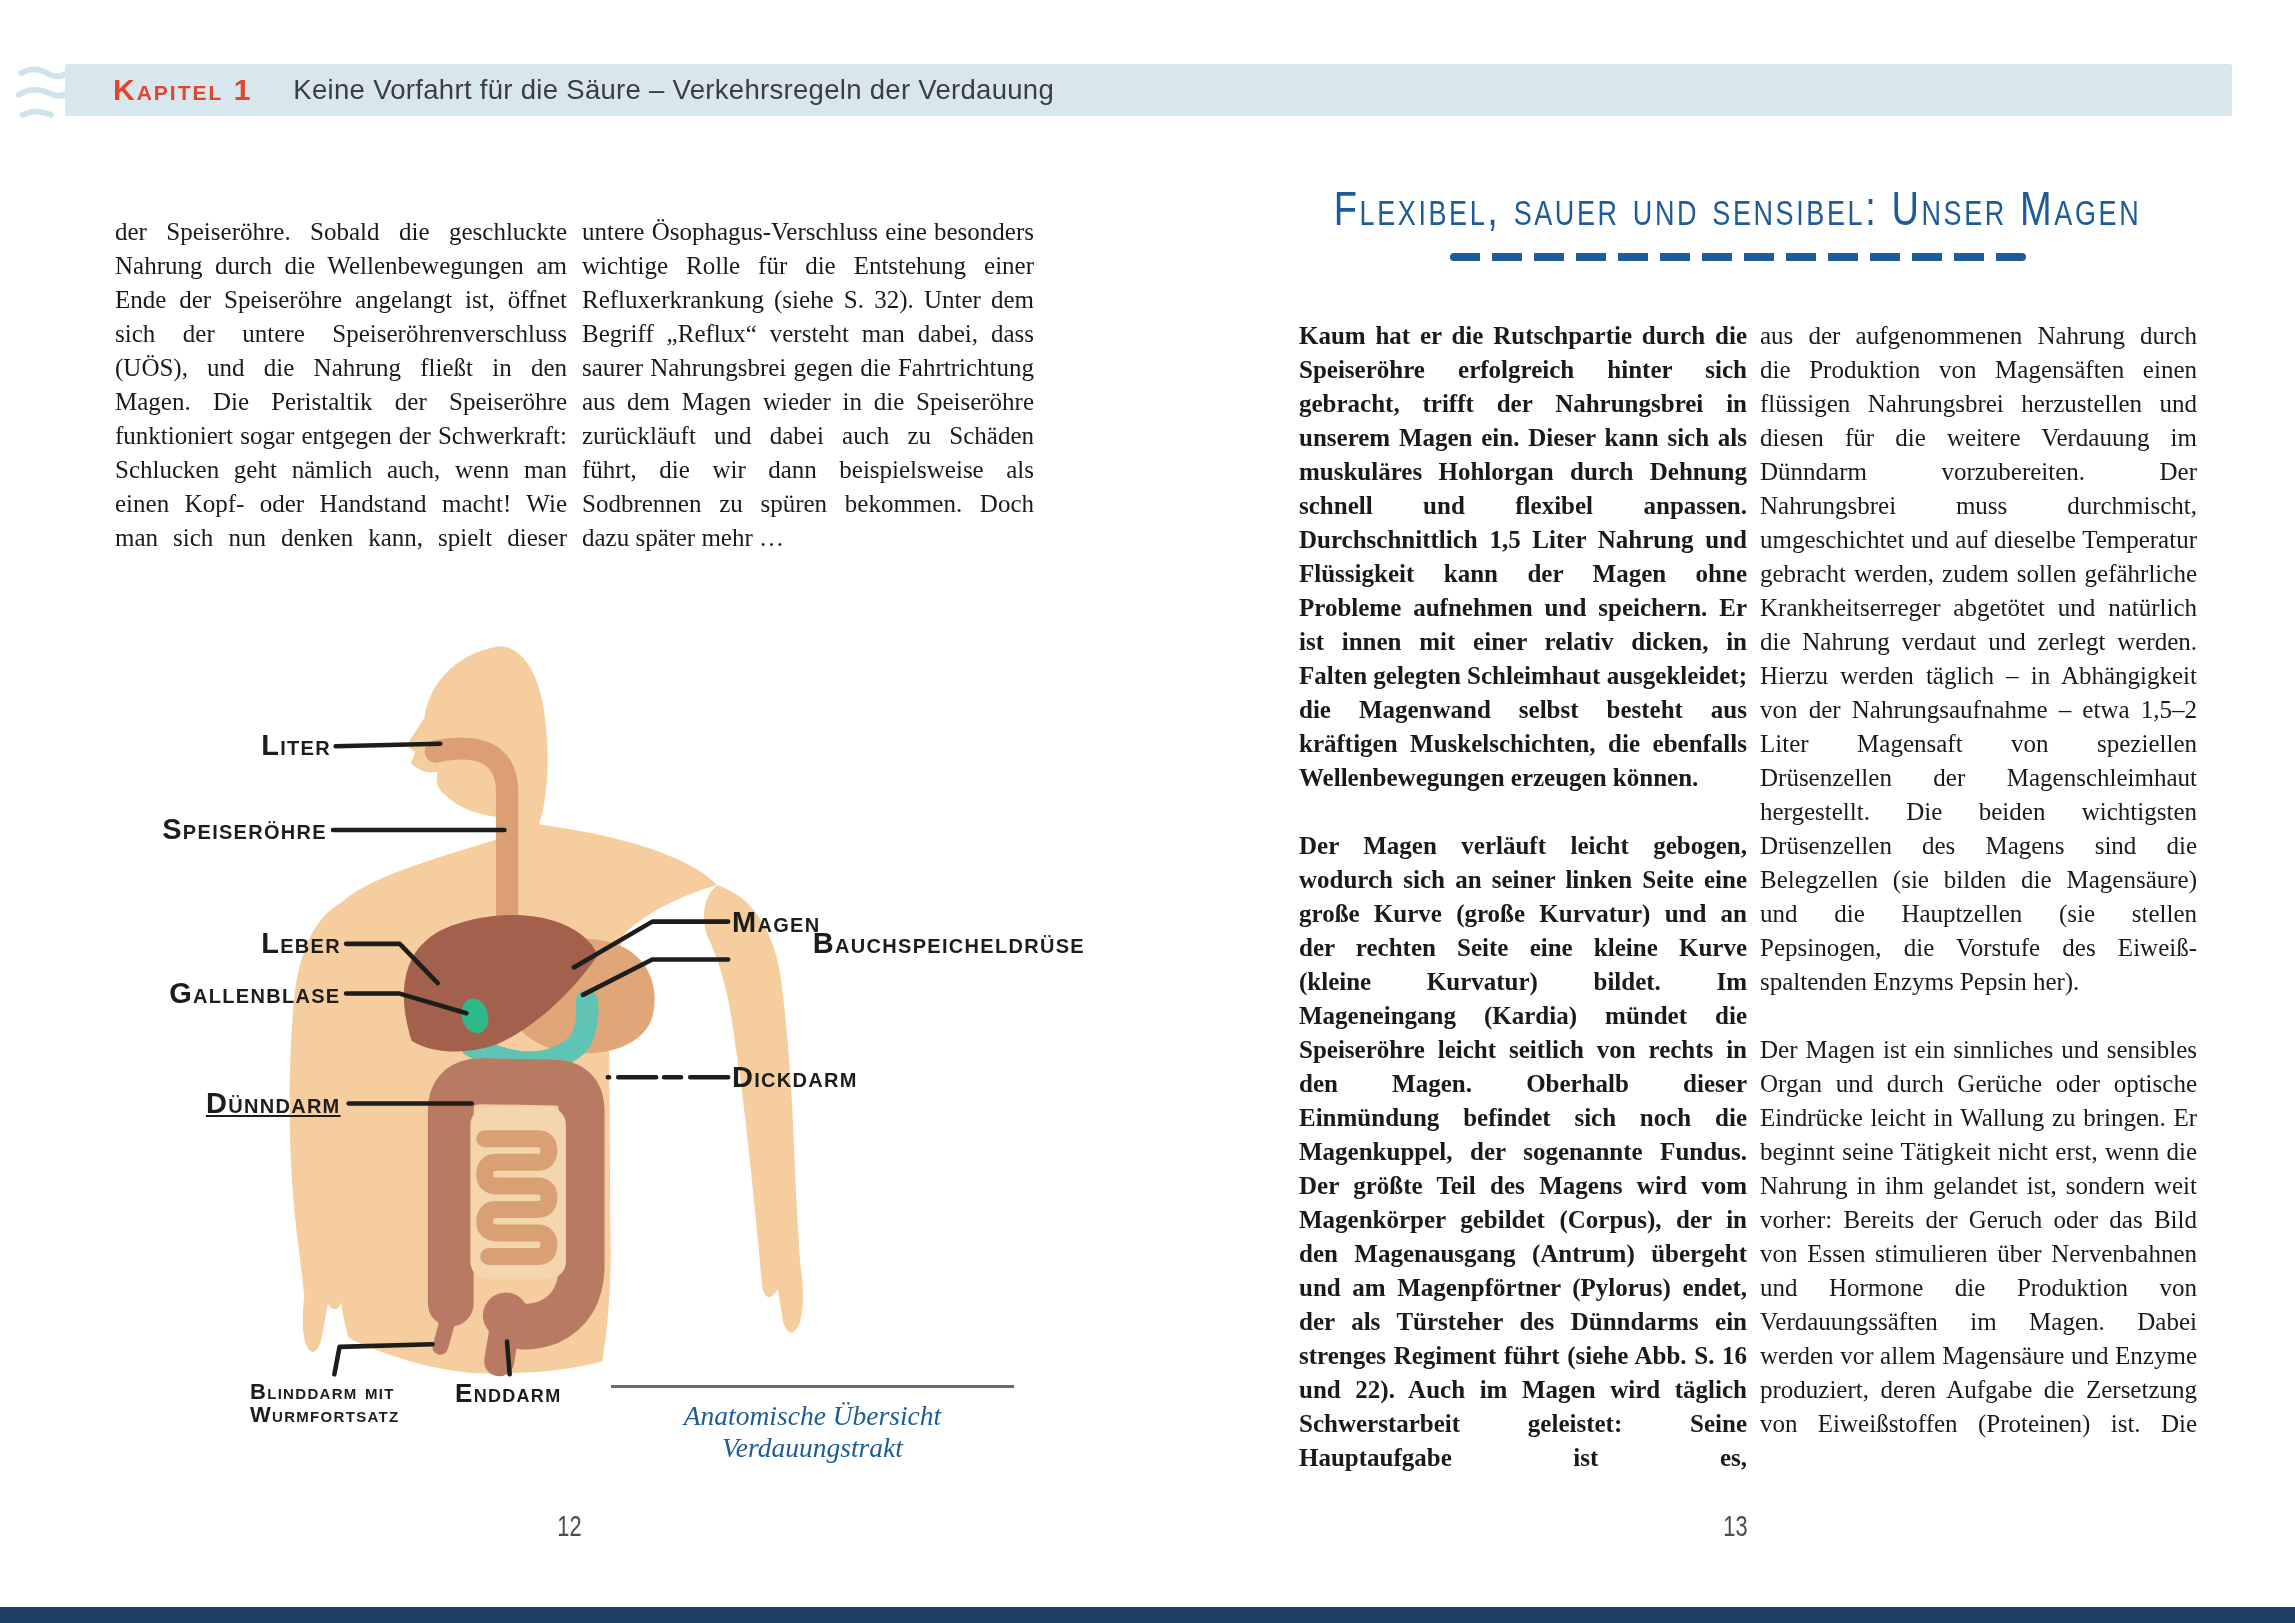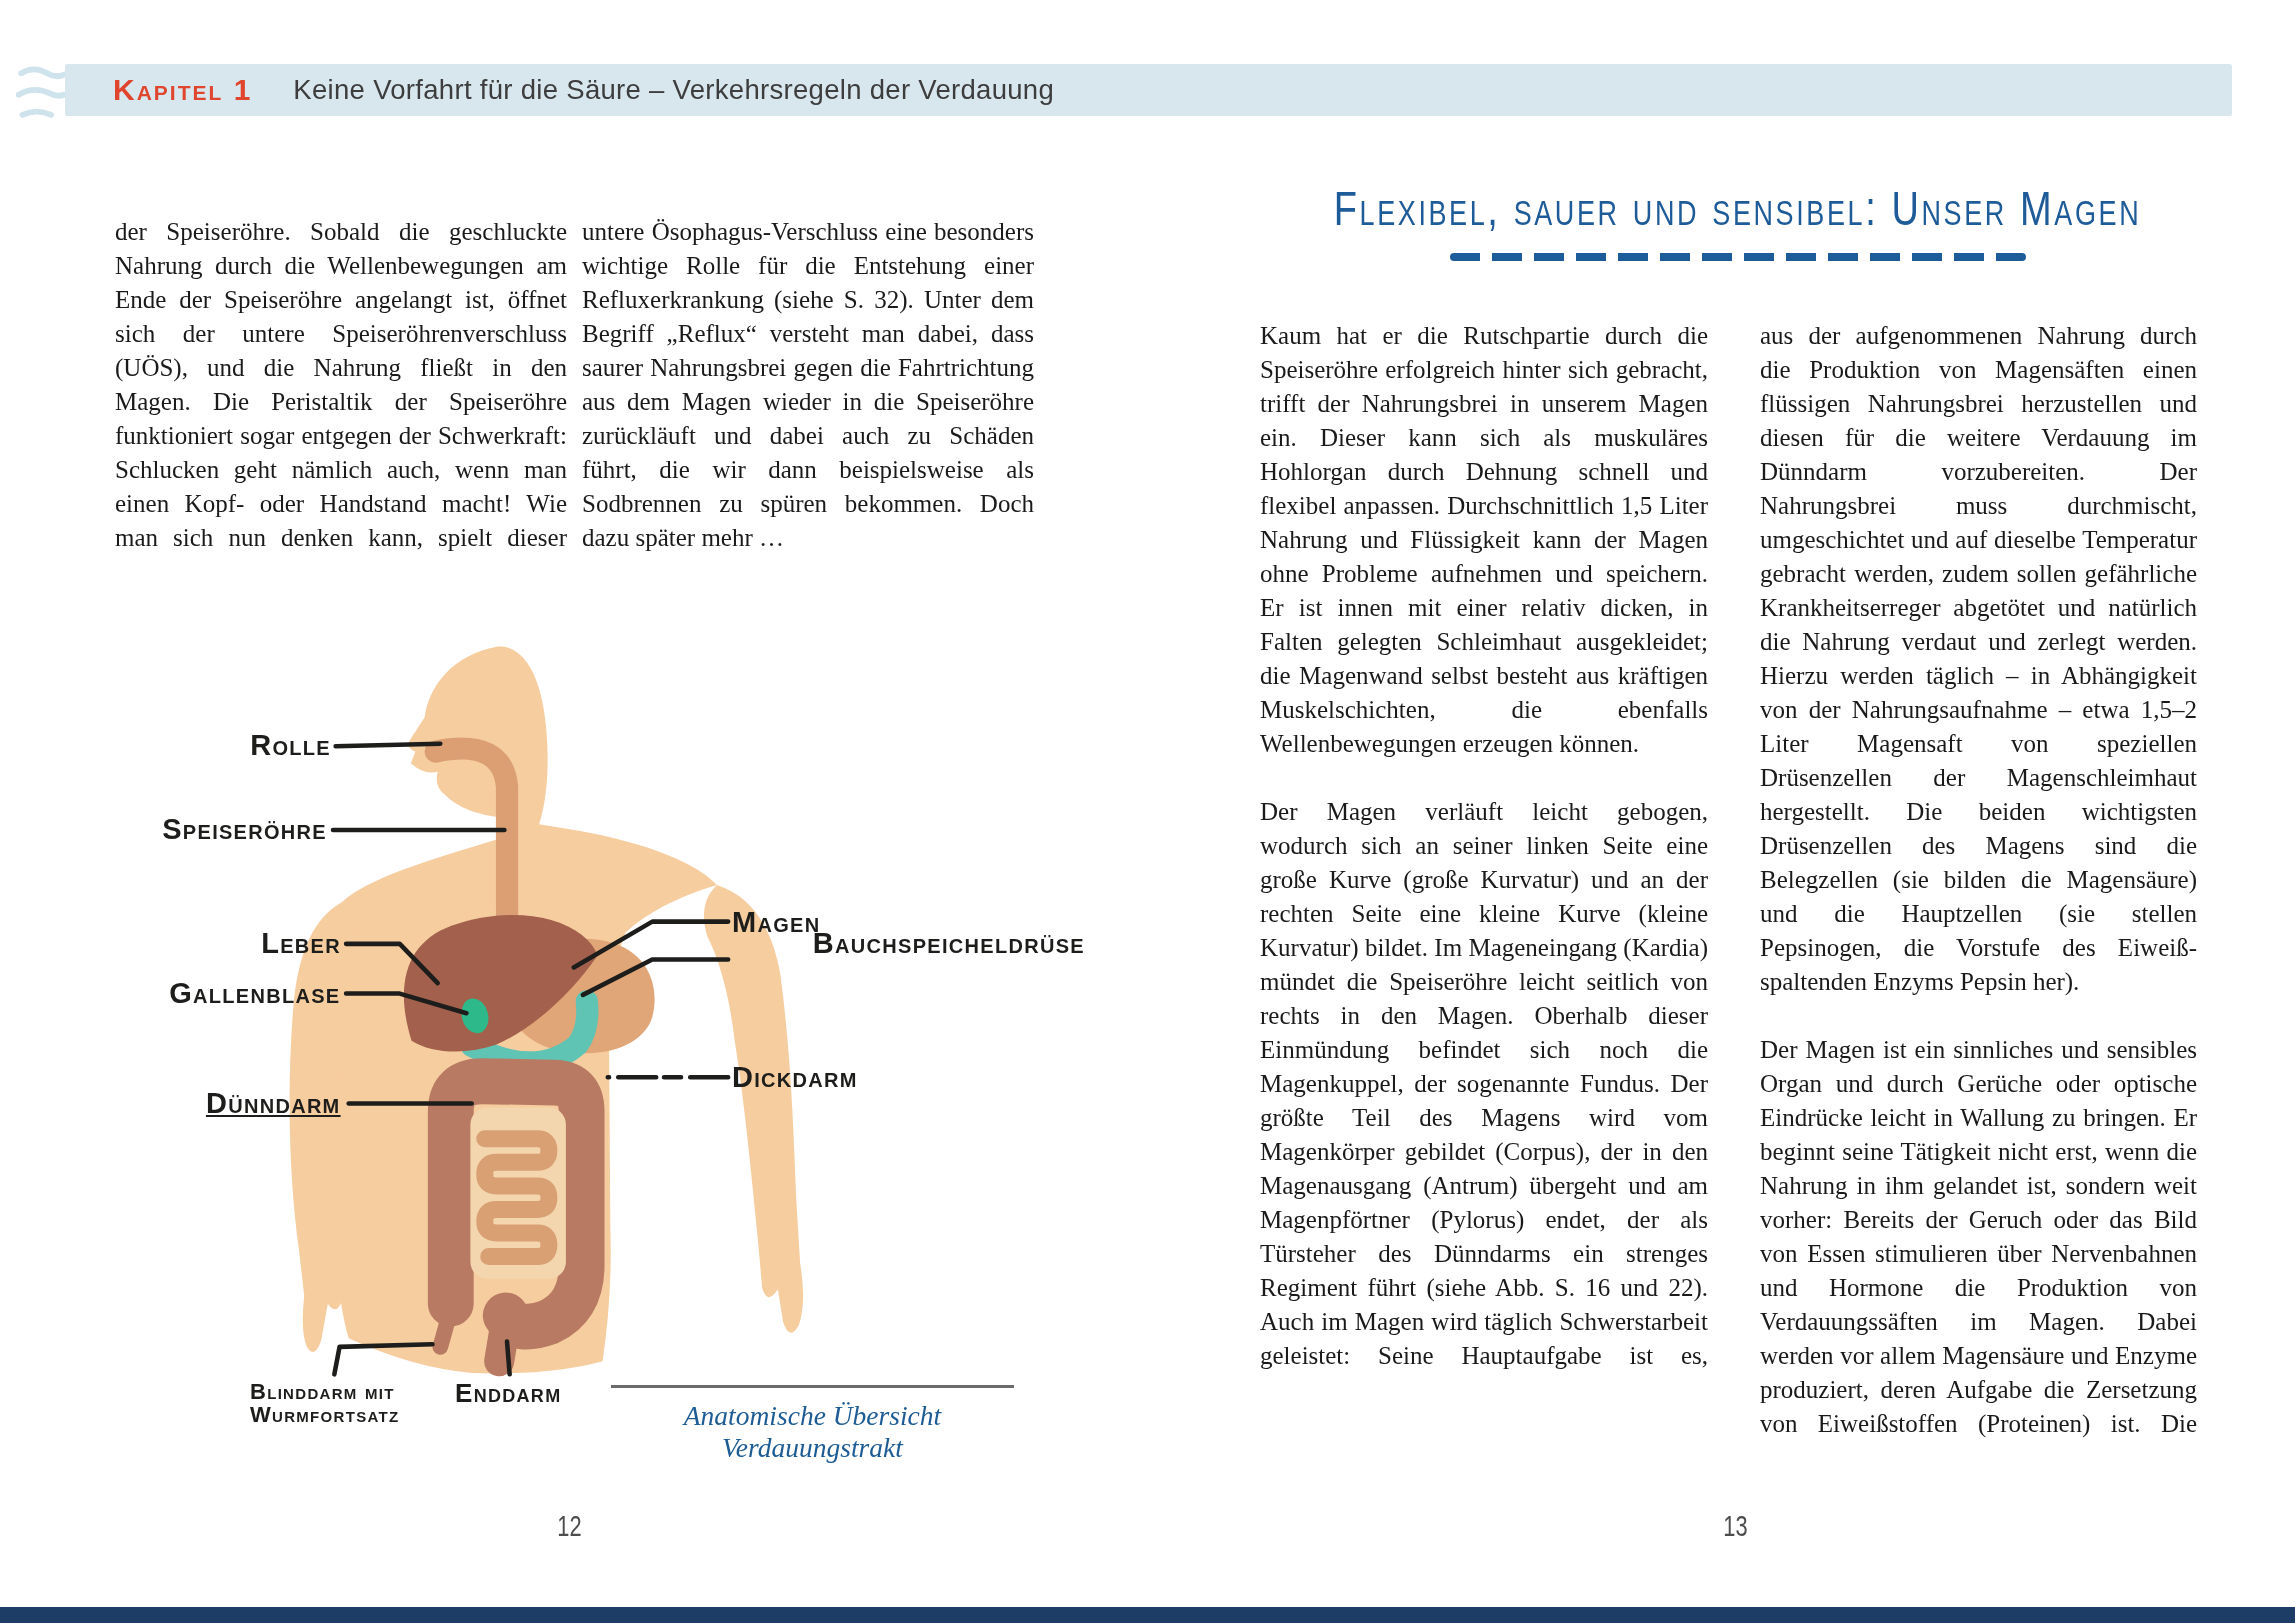--- a/index.html
+++ b/index.html
@@ -23,21 +23,21 @@
     color:var(--title-gray);letter-spacing:0.3px;margin-left:41px;white-space:nowrap;}
   .deco-squiggle{position:absolute;left:15.7px;top:59px;}
 
   .col{position:absolute;text-align:justify;font-size:25px;line-height:34px;
     hyphens:auto;-webkit-hyphens:auto;overflow:hidden;}
   .col p{margin:0;}
   .col p.para-gap{margin-top:34px;}
   .justify-last{text-align-last:justify;}
   .lp-c1{left:115px;top:215px;width:452px;height:393px;}
   .lp-c2{left:582px;top:215px;width:452px;height:393px;}
-  .rp-c1{left:1260px;top:319px;width:448px;height:1171px;}
+  .rp-c1{left:1299px;top:319px;width:448px;height:1171px;font-weight:bold;}
   .rp-c2{left:1760px;top:319px;width:437px;height:1171px;}
 
   .heading-wrap{position:absolute;left:1276px;top:194px;width:923px;text-align:center;}
   .page-heading{display:inline-block;font-family:"Liberation Sans",sans-serif;
     font-variant:small-caps;font-weight:400;font-size:38px;letter-spacing:2.6px;
     color:var(--heading-blue);transform:scaleY(1.28);transform-origin:center bottom;white-space:nowrap;}
   .heading-dashes{width:576px;height:8.5px;margin:15.7px auto 0;border-radius:4.6px;
     background:repeating-linear-gradient(90deg,var(--heading-blue) 0 30px,transparent 30px 42px);}
 
   .illustration{position:absolute;left:105px;top:622px;width:982px;height:857px;}
@@ -138,21 +138,21 @@
       <path d="M368,492 L450,492 L508,552"></path>
       <path d="M368,568 L450,568 L552,598"></path>
       <path d="M372,736 L560,736"></path>
       <path d="M952,458 L836,458 L716,528"></path>
       <path d="M952,516 L836,516 L730,570"></path>
       <path stroke-dasharray="58 14 26 12" d="M952,696 L768,696"></path>
       <path d="M350,1150 L358,1108 L500,1104"></path>
       <path d="M618,1150 L614,1100"></path>
     </g>
   </svg>
-  <div class="organ-label lab-right lab-mund">Rolle</div>
+  <div class="organ-label lab-right lab-mund">Liter</div>
   <div class="organ-label lab-right lab-speiseroehre">Speiseröhre</div>
   <div class="organ-label lab-right lab-leber">Leber</div>
   <div class="organ-label lab-right lab-gallenblase">Gallenblase</div>
   <div class="organ-label lab-right lab-duenndarm">Dünndarm</div>
   <div class="organ-label lab-magen">Magen</div>
   <div class="organ-label lab-bauchspeicheldruese">Bauchspeicheldrüse</div>
   <div class="organ-label lab-dickdarm">Dickdarm</div>
   <div class="organ-label lab-blinddarm">Blinddarm mit Wurmfortsatz</div>
   <div class="organ-label lab-enddarm">Enddarm</div>
 </div>

